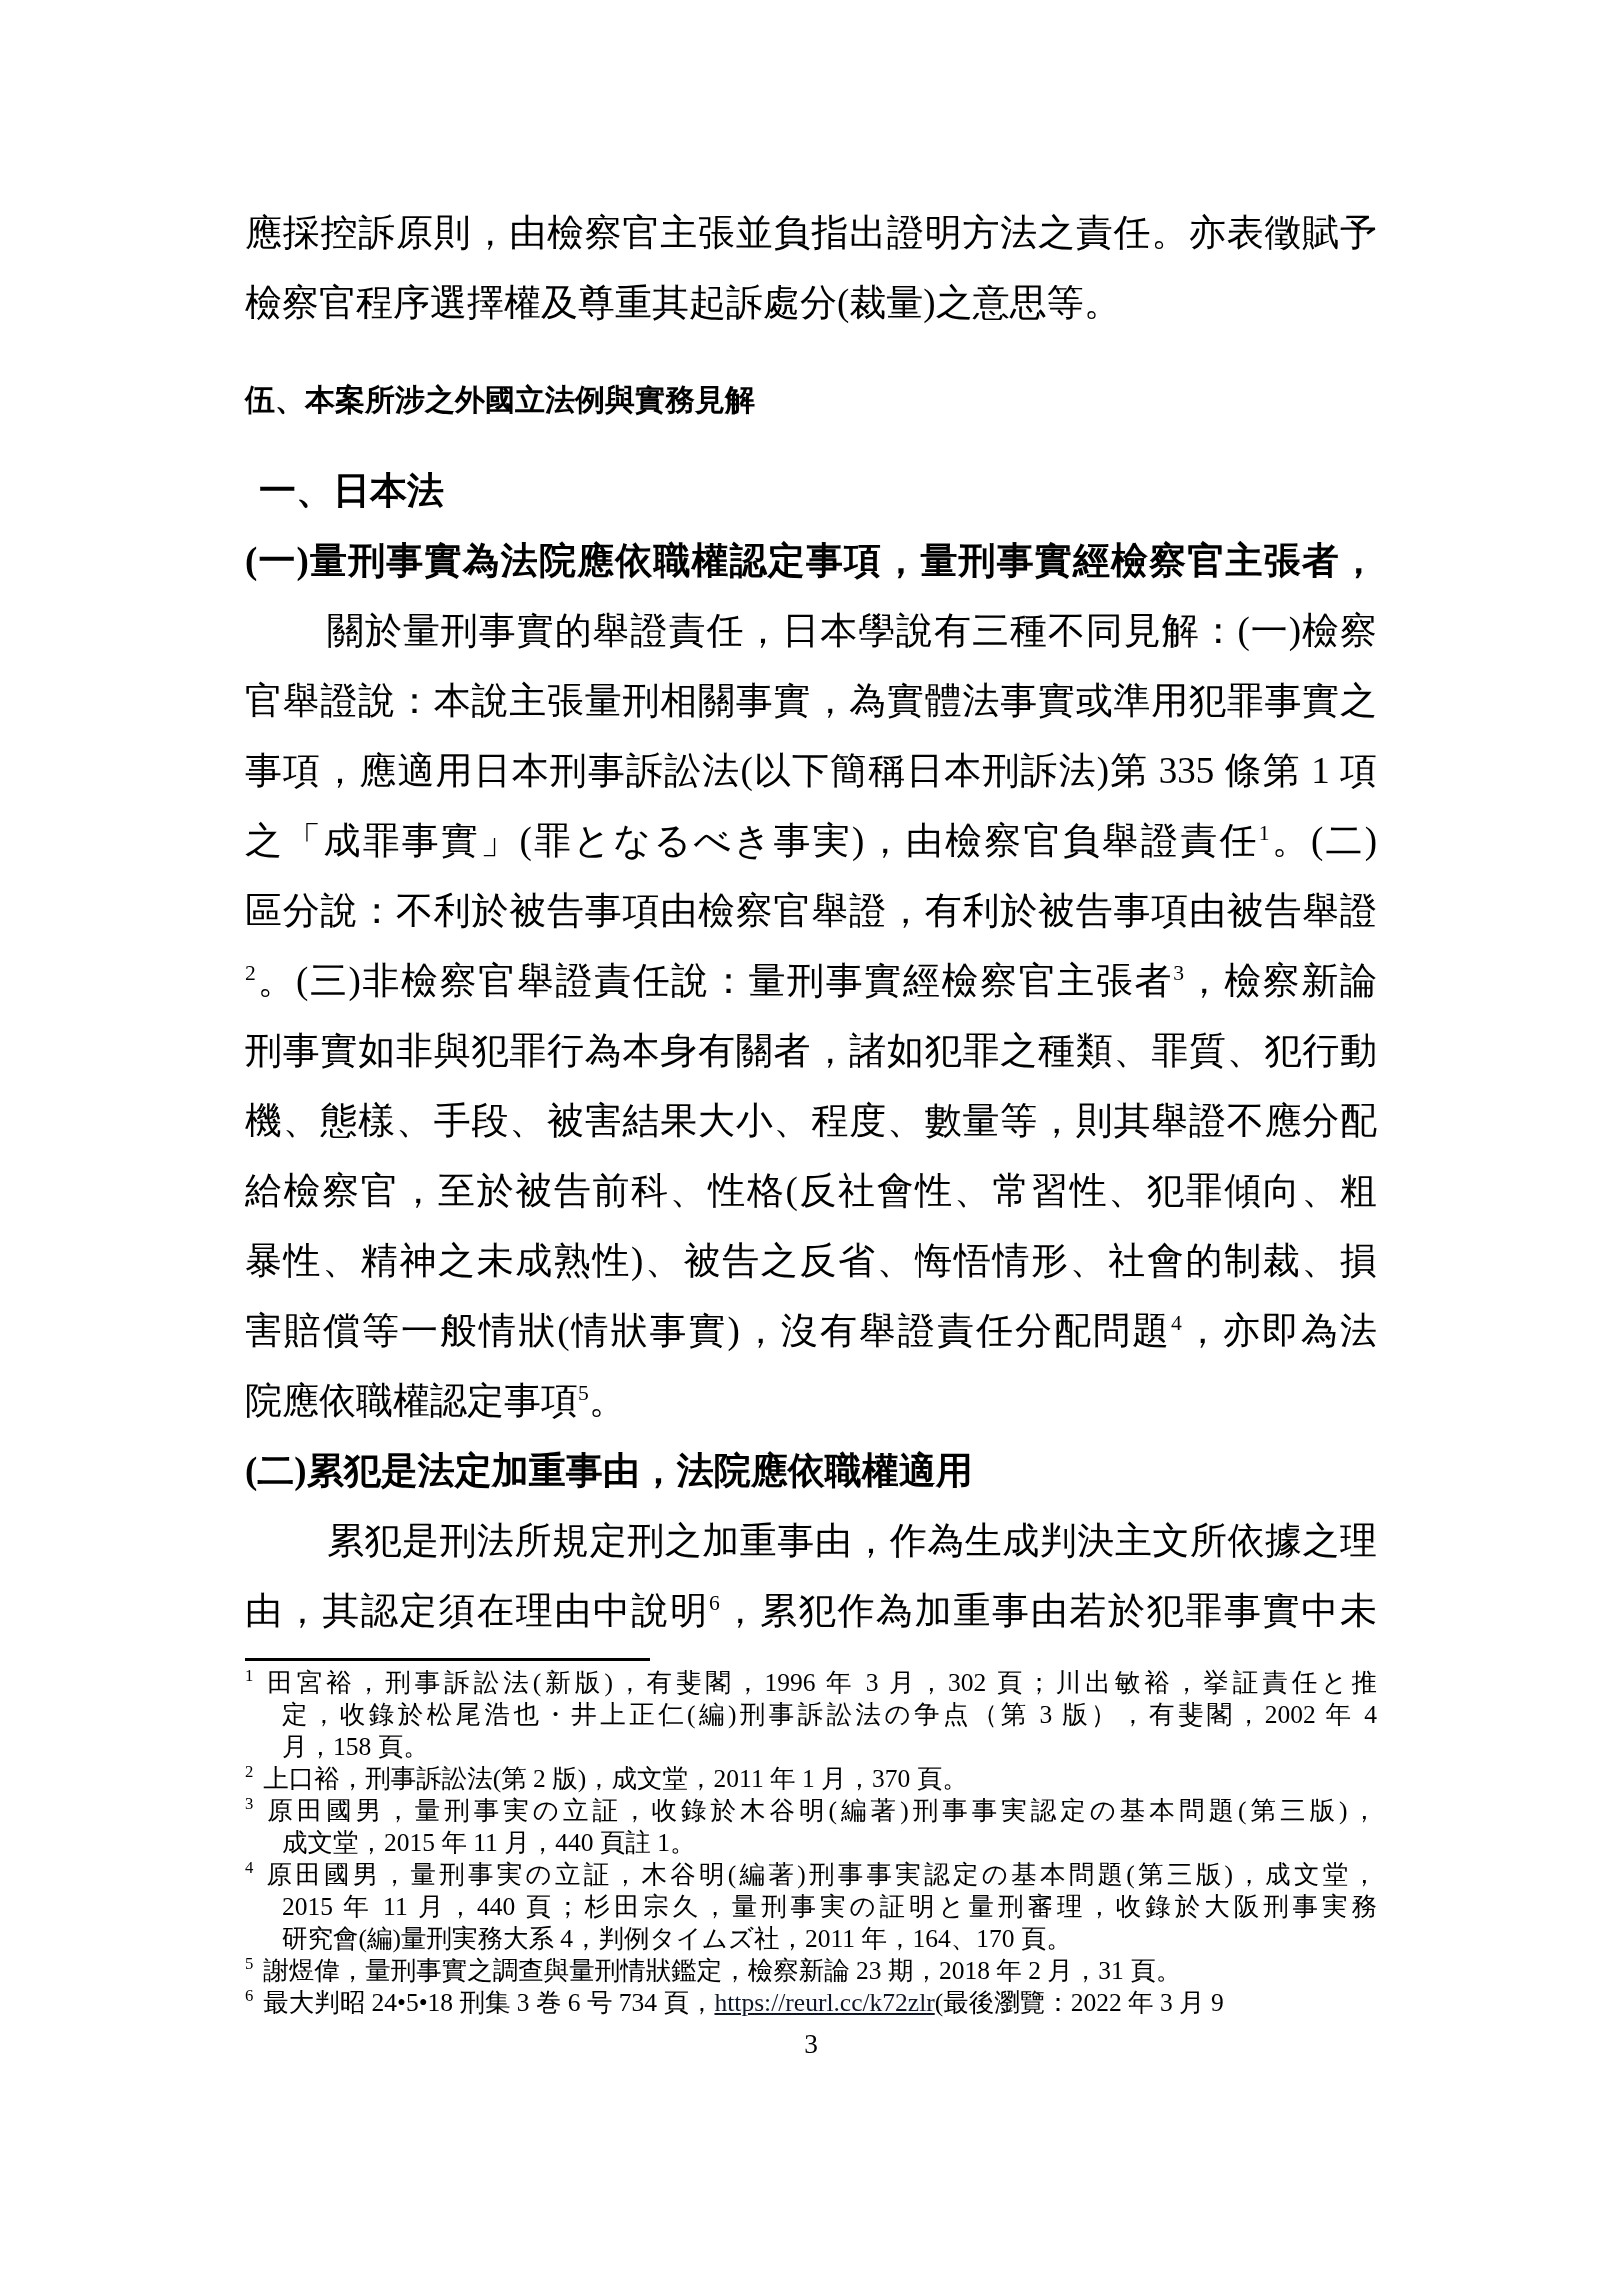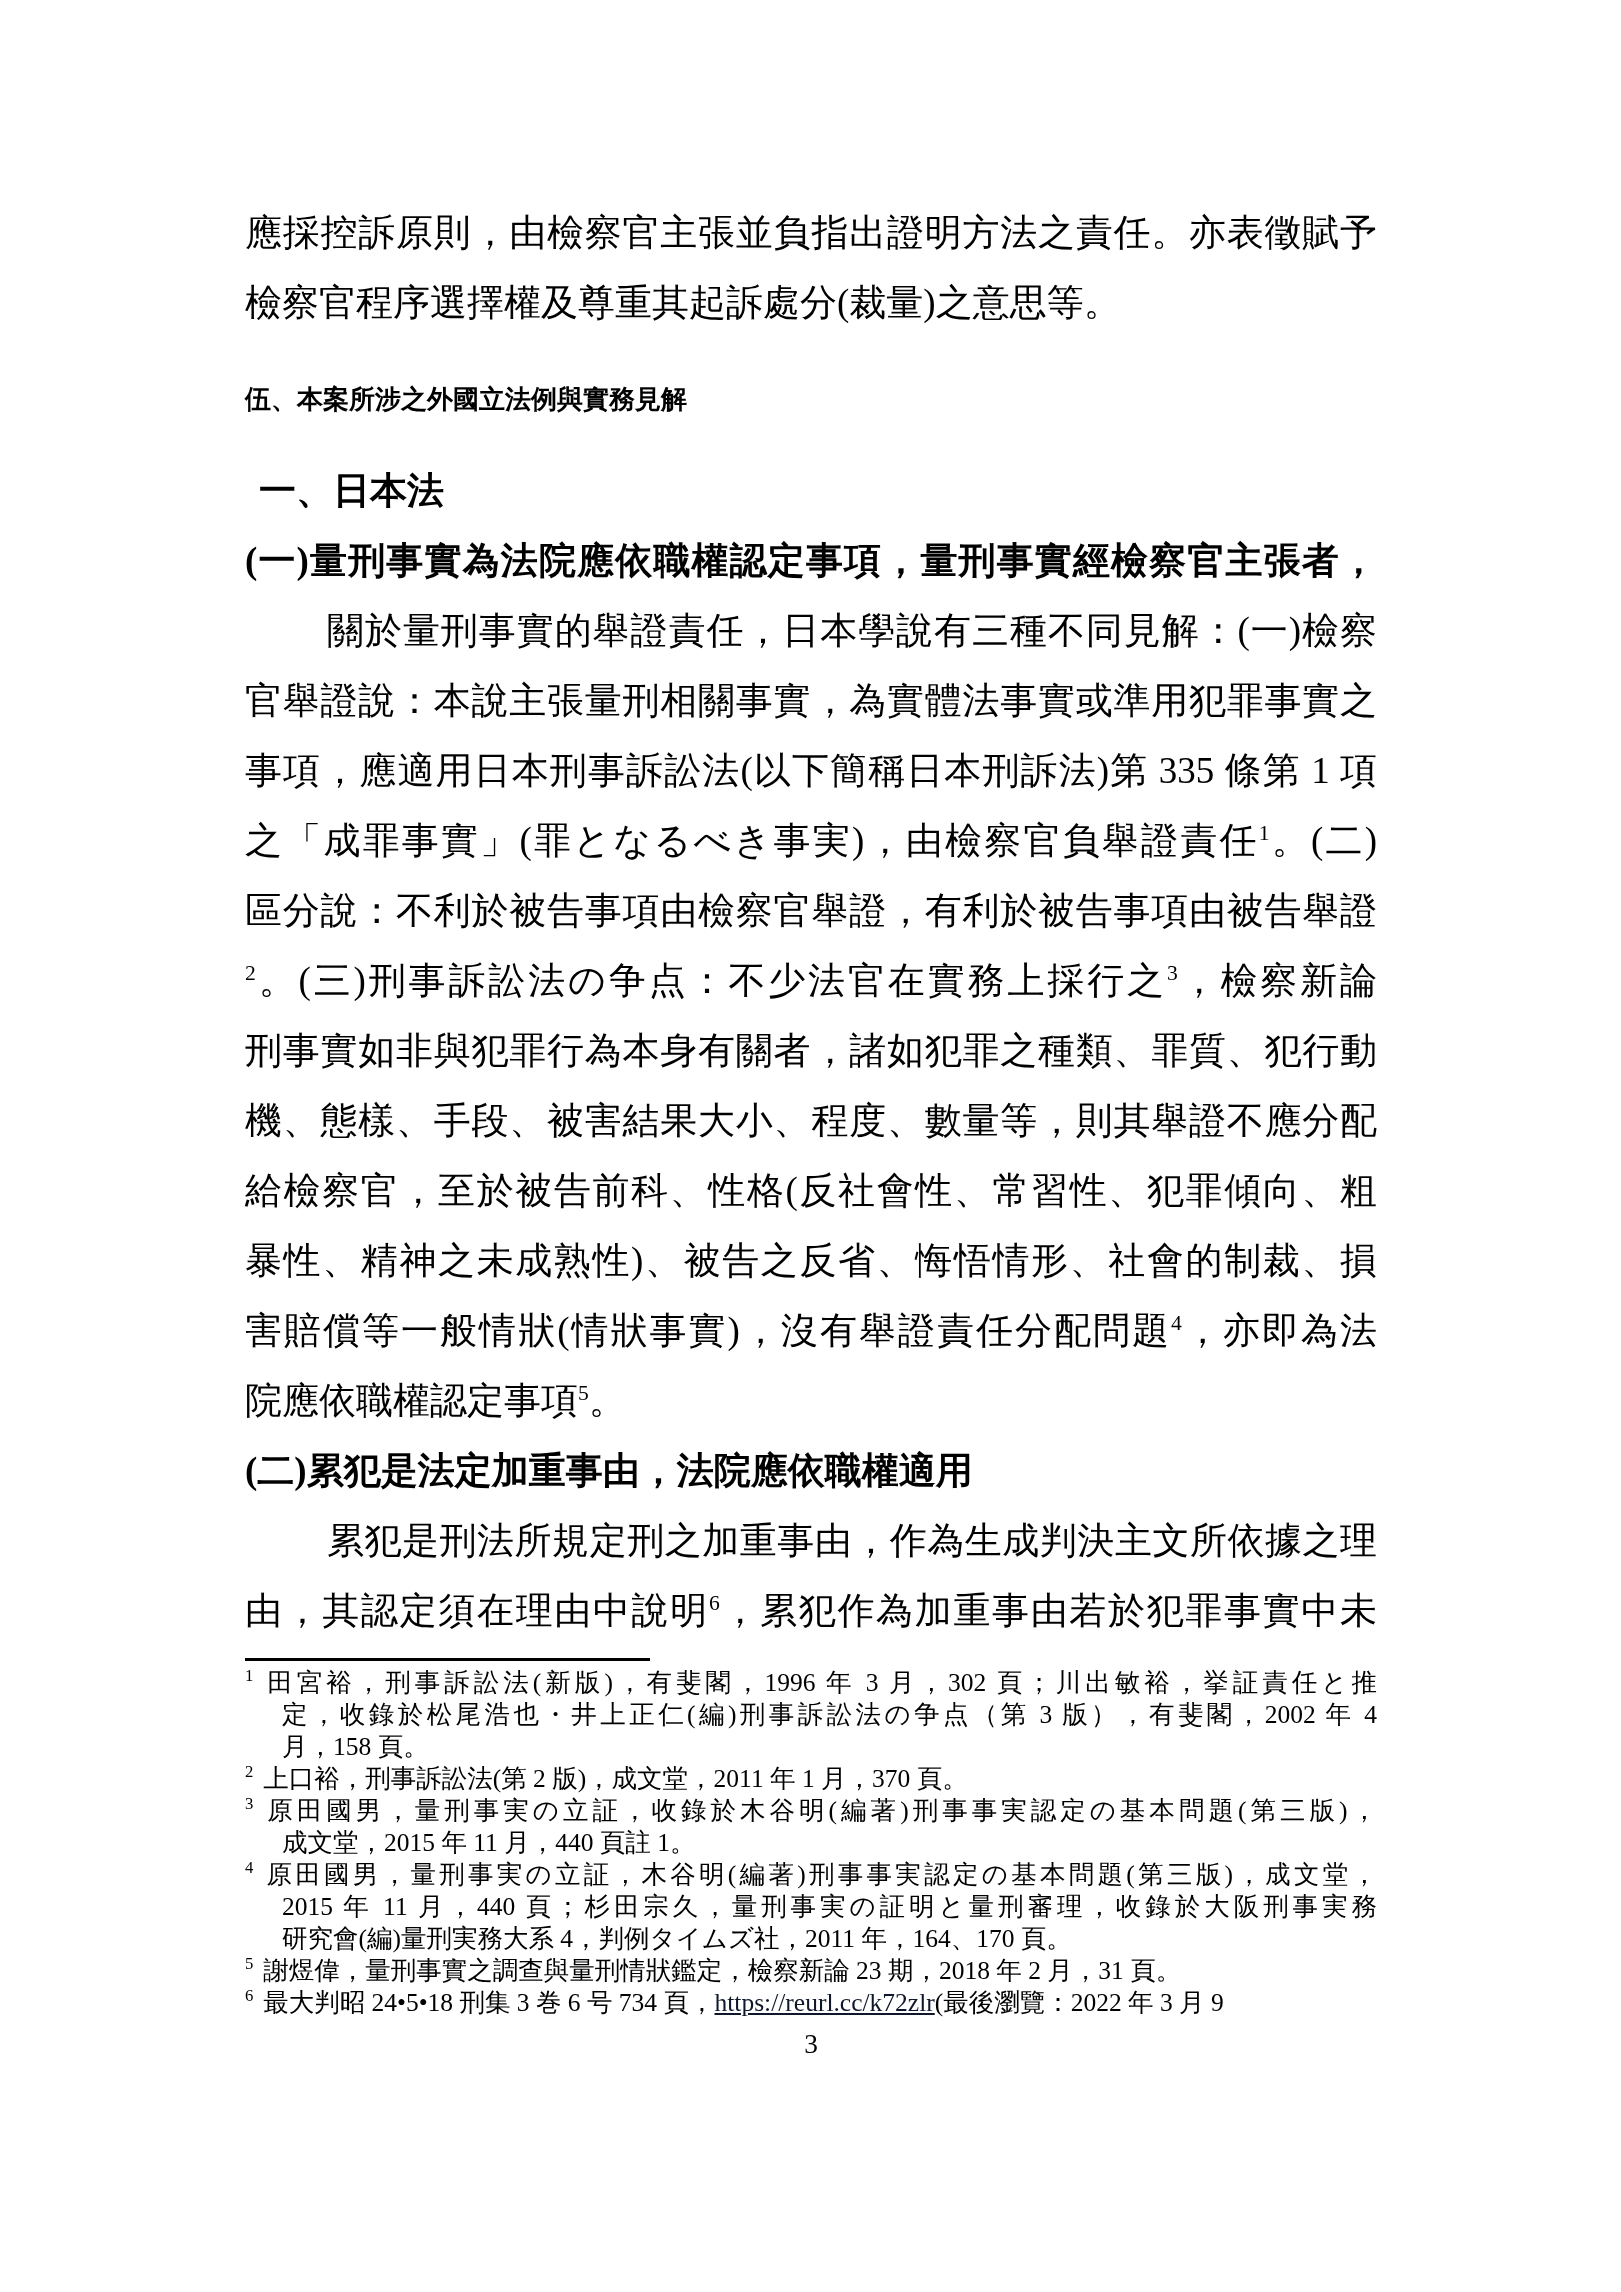--- a/index.html
+++ b/index.html
@@ -16,21 +16,21 @@
   .bline {
     font-size: 37px;
     line-height: 70px;
     text-align: justify;
     text-align-last: justify;
     white-space: normal;
   }
   .bline.short { text-align: right; text-align-last: left; }
   .indent { padding-left: 82px; }
   .bold { font-weight: 700; }
-  .h5 { font-size: 26px; }
+  .h5 { font-size: 30px; }
   .mt-h5 { margin-top: 27.4px; }
   .mt-japan { margin-top: 20.6px; margin-left: 14px; }
   sup.ref {
     font-size: 21.6px;
     line-height: 0;
     vertical-align: super;
   }
   .fnsep {
     margin-top: 11.8px;
     width: 405px;
@@ -74,21 +74,21 @@
 
     <div class="bline short bold mt-japan">一、日本法</div>
 
     <div class="bline bold">(一)量刑事實為法院應依職權認定事項，量刑事實經檢察官主張者，</div>
 
     <div class="bline indent">關於量刑事實的舉證責任，日本學說有三種不同見解：(一)檢察</div>
     <div class="bline">官舉證說：本說主張量刑相關事實，為實體法事實或準用犯罪事實之</div>
     <div class="bline">事項，應適用日本刑事訴訟法(以下簡稱日本刑訴法)第 335 條第 1 項</div>
     <div class="bline"><span>之「成罪事實」(罪となるべき事実)，由檢察官負舉證責任</span><sup class="ref">1</sup><span>。(二)</span></div>
     <div class="bline">區分說：不利於被告事項由檢察官舉證，有利於被告事項由被告舉證</div>
-    <div class="bline"><sup class="ref">2</sup><span>。(三)刑事訴訟法の争点：不少法官在實務上採行之</span><sup class="ref">3</sup><span>，檢察新論</span></div>
+    <div class="bline"><sup class="ref">2</sup><span>。(三)非檢察官舉證責任說：量刑事實經檢察官主張者</span><sup class="ref">3</sup><span>，檢察新論</span></div>
     <div class="bline">刑事實如非與犯罪行為本身有關者，諸如犯罪之種類、罪質、犯行動</div>
     <div class="bline">機、態樣、手段、被害結果大小、程度、數量等，則其舉證不應分配</div>
     <div class="bline">給檢察官，至於被告前科、性格(反社會性、常習性、犯罪傾向、粗</div>
     <div class="bline">暴性、精神之未成熟性)、被告之反省、悔悟情形、社會的制裁、損</div>
     <div class="bline"><span>害賠償等一般情狀(情狀事實)，沒有舉證責任分配問題</span><sup class="ref">4</sup><span>，亦即為法</span></div>
     <div class="bline short"><span>院應依職權認定事項</span><sup class="ref">5</sup><span>。</span></div>
 
     <div class="bline short bold">(二)累犯是法定加重事由，法院應依職權適用</div>
 
     <div class="bline indent">累犯是刑法所規定刑之加重事由，作為生成判決主文所依據之理</div>

